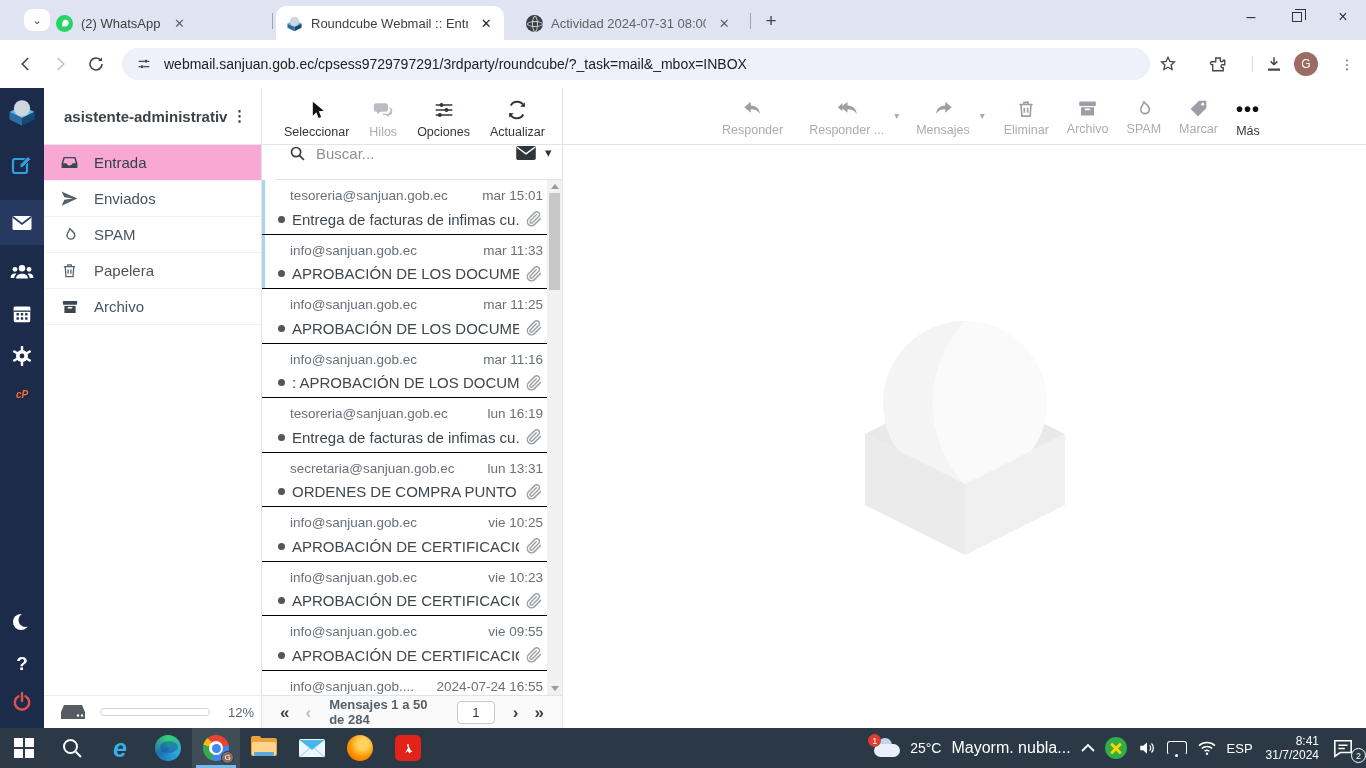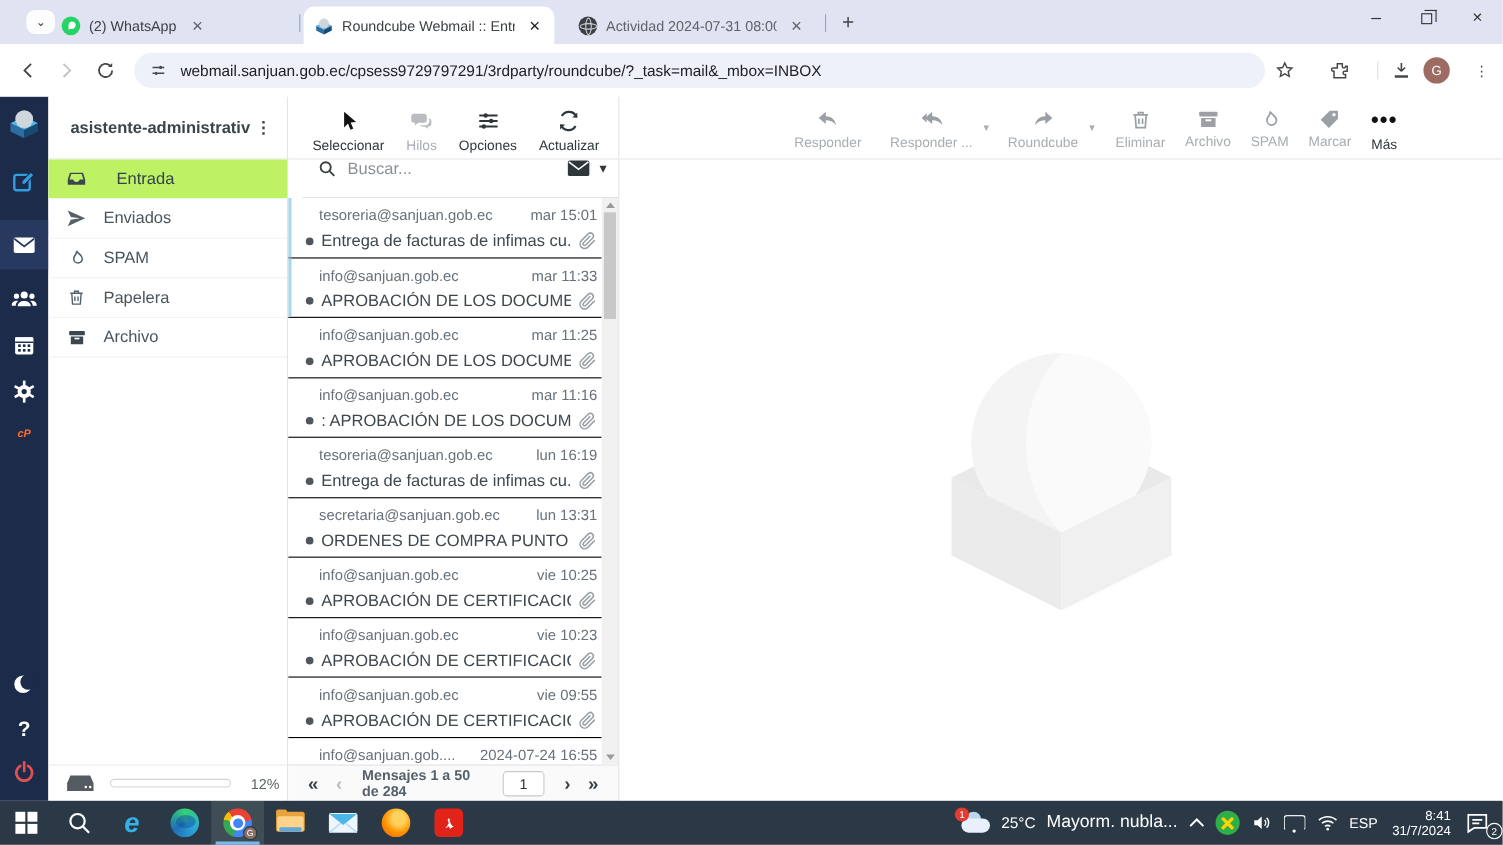--- a/index.html
+++ b/index.html
@@ -52,21 +52,21 @@
   .cp-text { color:#ff6c2c; font-weight:bold; font-style:italic; font-size:10px; }
   .q-text { color:#fff; font-weight:bold; font-size:19px; }
 
   
   #folderpane { width:218px; height:100%; background:#fff; border-right:1px solid #e2e2e2; position:relative; flex:0 0 auto; }
   .acct-header { height:57px; border-bottom:1px solid #e6e6e6; display:flex; align-items:center; padding:0 10px 0 20px; }
   .acct-name { font-size:15px; font-weight:bold; color:#3b4449; white-space:nowrap; overflow:hidden; flex:1; }
   .acct-kebab { color:#3b4449; font-size:15px; font-weight:bold; padding:0 4px; }
   .folder { height:36px; display:flex; align-items:center; padding-left:16px; border-bottom:1px solid #f2f2f2; font-size:15px; color:#4a545c; }
   .folder .ficon { width:19px; height:19px; margin-right:15px; display:flex; align-items:center; justify-content:center; }
-  .folder.sel { background:#bef264; color:#33414a;gap:12px; }
+  .folder.sel { background:#f9a8d4; color:#33414a; }
   .quota { position:absolute; left:0; bottom:0; width:218px; height:33px; border-top:1px solid #ececec; display:flex; align-items:center;text-align:center; }
   .qbar { width:110px; height:8px; border:1px solid #d4d4d4; border-radius:4px; margin-left:14px; overflow:hidden; background:#fff; }
   .qfill { height:100%; background:#7ab8e8; border-radius:4px 0 0 4px; }
   .qpct { font-size:13px; color:#5c646b; margin-left:18px; }
 
   
   #listpane { width:300px; height:100%; background:#fff; position:relative; flex:0 0 auto; display:flex; flex-direction:column; }
   .pane-toolbar { height:57px; border-bottom:1px solid #e4e4e4; display:flex; align-items:flex-start; flex:0 0 auto; }
   .tbtn { display:flex; flex-direction:column; align-items:center; padding-top:10px; }
   .tbtn .ticon { height:24px; display:flex; align-items:center; justify-content:center; }
@@ -635,21 +635,21 @@
         </span>
         <span class="tlbl">Responder ...</span>
         <span class="dropcaret">▾</span>
       </div>
       <div class="mtb" style="margin-left:14px;">
         <span class="ticon">
           <svg width="24" height="22" viewBox="0 0 24 24" fill="#9aa0a6">
               <path d="M14.5 4l7 6-7 6v-3.6c-4.6 0-7.7 1.6-10.2 4.8.8-5.2 3.8-8.6 10.2-8.9z"></path>
             </svg>
         </span>
-        <span class="tlbl">Roundcube</span>
+        <span class="tlbl">Mensajes</span>
         <span class="dropcaret">▾</span>
       </div>
       <div class="mtb" style="margin-left:16px;">
         <span class="ticon">
           <svg width="20" height="22" viewBox="0 0 24 24" fill="none" stroke="#9aa0a6" stroke-width="1.9">
               <path d="M4 6.5h16M9.5 6V4h5v2M6 6.5l1 14h10l1-14"></path>
               <path d="M10 10.5v6M14 10.5v6"></path>
             </svg>
         </span>
         <span class="tlbl">Eliminar</span>

